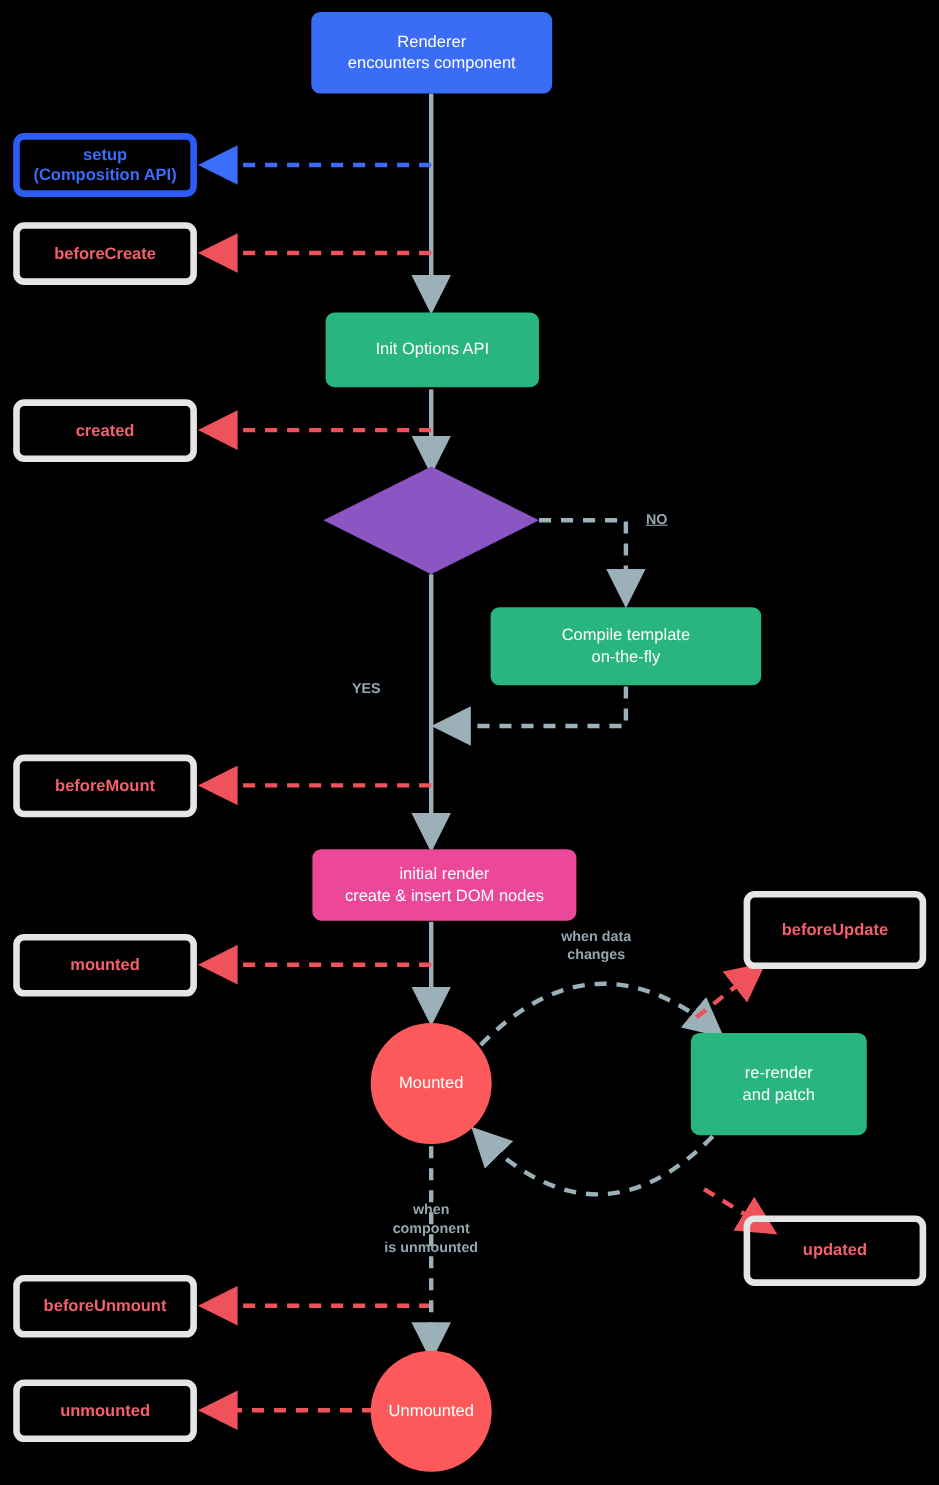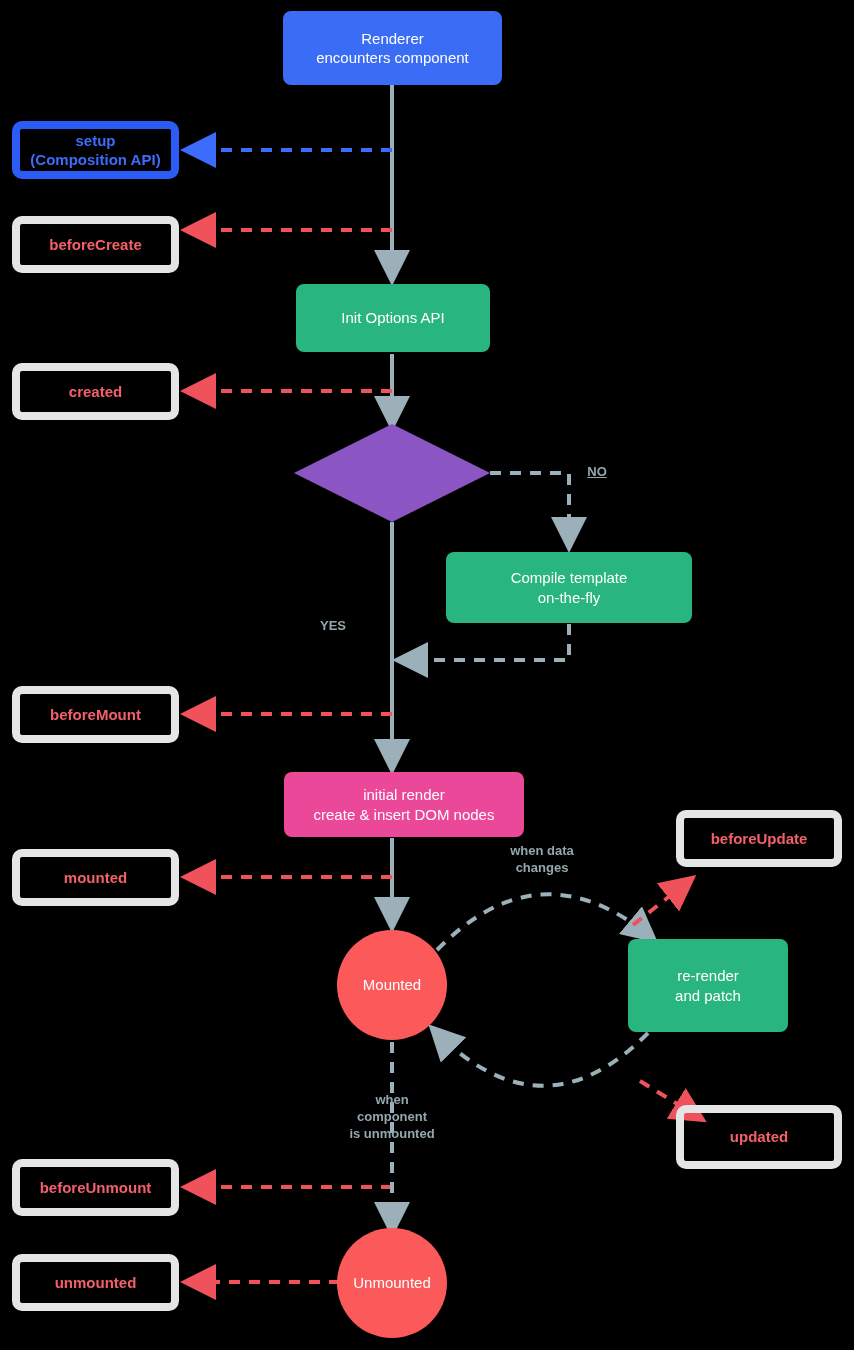--- a/index.html
+++ b/index.html
@@ -3,21 +3,21 @@
 <meta charset="utf-8">
 <style>
   html,body{margin:0;padding:0;background:#000;}
   body{width:854px;height:1350px;overflow:hidden;
        font-family:"Liberation Sans","DejaVu Sans",sans-serif;}
   #stage{position:relative;width:854px;height:1350px;background:#000;}
   svg.layer{position:absolute;left:0;top:0;width:854px;height:1350px;}
   .node{position:absolute;box-sizing:border-box;display:flex;align-items:center;
         justify-content:center;text-align:center;line-height:1.28;}
   .solid{color:#fff;border-radius:8px;font-size:15px;}
-  .hook{border-radius:10px;border:8px solid #e5e5e5;color:#f4606a;
+  .hook{border-radius:10px;border:6px solid #e5e5e5;color:#f4606a;
         font-size:15px;font-weight:700;background:transparent;}
   .hook.setup{border-color:#2b5cf6;color:#3b6cfb;}
   .circle{border-radius:50%;color:#fff;font-size:15px;background:#fc5a5a;}
   .edge-label{position:absolute;color:#93a7ae;font-size:13px;font-weight:700;
         text-align:center;line-height:1.3;}
 </style>
 </head>
 <body>
 
 <div id="stage">
@@ -73,21 +73,21 @@
   <div class="node solid" style="left:283px;top:11px;width:219px;height:74px;background:#3b6cf6;flex-direction:column;">
     <span>Renderer</span>
     <span>encounters component</span>
   </div>
 
   <div class="node hook setup" style="left:12px;top:121px;width:167px;height:58px;flex-direction:column;">
     <span>setup</span>
     <span>(Composition API)</span>
   </div>
 
-  <div class="node hook" style="left:12px;top:216px;width:167px;height:57px;">
+  <div class="node hook" style="left:12px;top:202px;width:167px;height:57px;">
     <span>beforeCreate</span>
   </div>
 
   <div class="node solid" style="left:296px;top:284px;width:194px;height:68px;background:#28b57f;">
     <span>Init Options API</span>
   </div>
 
   <div class="node hook" style="left:12px;top:363px;width:167px;height:57px;">
     <span>created</span>
   </div>
@@ -108,21 +108,21 @@
   </div>
 
   <div class="node hook" style="left:12px;top:849px;width:167px;height:57px;">
     <span>mounted</span>
   </div>
 
   <div class="node circle" style="left:337px;top:930px;width:110px;height:110px;">
     <span>Mounted</span>
   </div>
 
-  <div class="node hook" style="left:676px;top:810px;width:166px;height:57px;">
+  <div class="node hook" style="left:676px;top:810px;width:166px;height:71px;">
     <span>beforeUpdate</span>
   </div>
 
   <div class="node solid" style="left:582px;top:939px;width:160px;height:93px;background:#28b57f;flex-direction:column;margin-left:46px;">
     <span>re-render</span>
     <span>and patch</span>
   </div>
 
   <div class="node hook" style="left:676px;top:1105px;width:166px;height:64px;">
     <span>updated</span>

